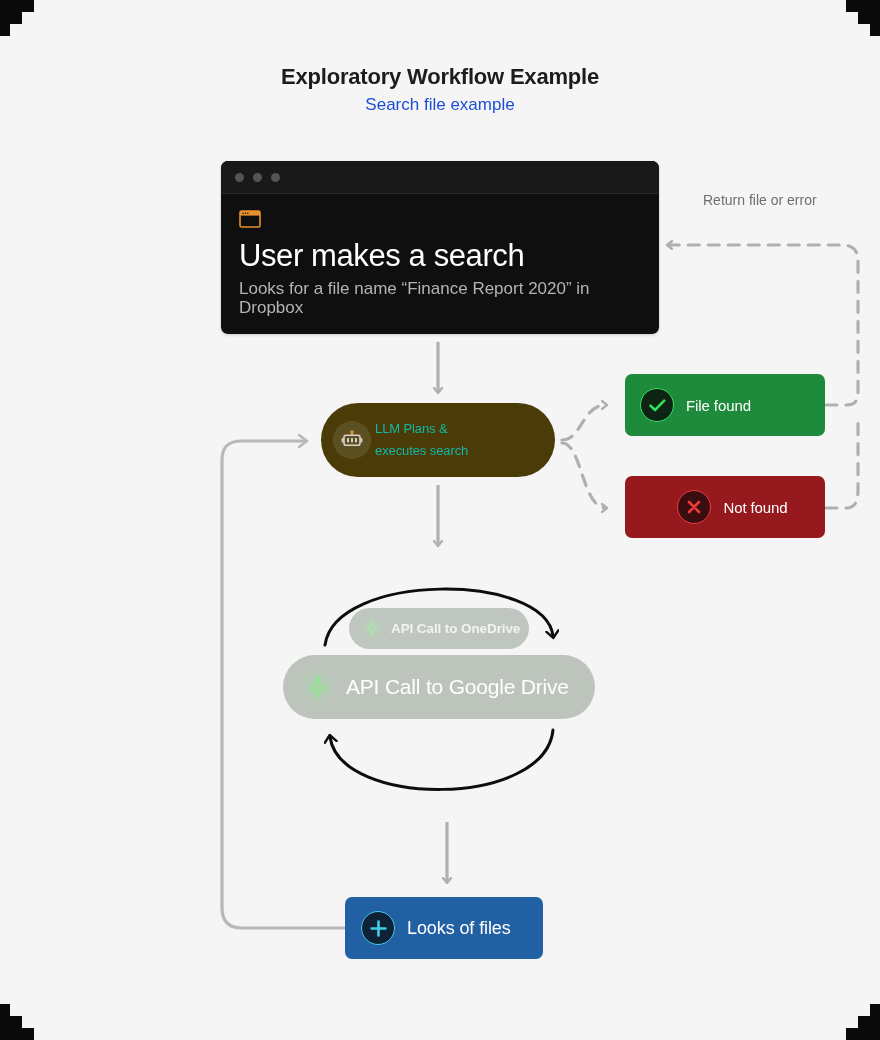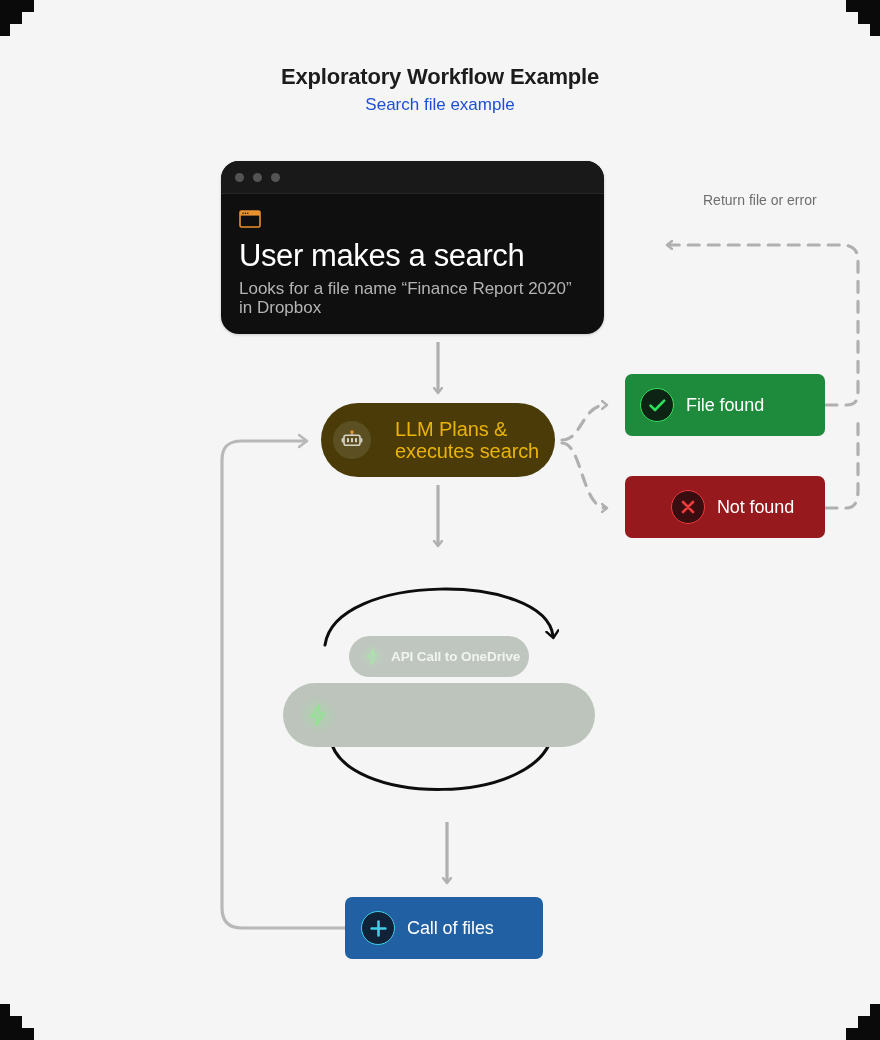--- a/index.html
+++ b/index.html
@@ -64,23 +64,23 @@
   #wires {
     position: absolute; top: 0; left: 0;
     width: 880px; height: 1040px;
     pointer-events: none;
   }
 
   
   #window-card {
     position: absolute;
     left: 221px; top: 161px;
-    width: 383px; height: 173px;
+    width: 438px; height: 173px;
     background: #0f0f0f;
-    border-radius: 18px;
+    border-radius: 7px;
     overflow: hidden;
     box-shadow: 0 1px 3px rgba(0,0,0,0.18);
   }
   #window-card .titlebar {
     height: 32px;
     background: #191919;
     border-bottom: 1px solid #262626;
     display: flex;
     align-items: center;
     padding-left: 14px;
@@ -128,23 +128,23 @@
     padding-left: 12px;
     box-sizing: border-box;
   }
   #llm-node .badge {
     width: 38px; height: 38px; border-radius: 50%;
     background: rgba(255,255,255,0.10);
     display: flex; align-items: center; justify-content: center;
     flex: none;
   }
   #llm-node .label {
-    margin-left: 24px;
-    font-size: 20px;
-    color: #eab308;
+    margin-left: 4px;
+    font-size: 13px;
+    color: #14b8a6;
     line-height: 22px;
     letter-spacing: -0.1px;
   }
 
   
   .result-card {
     position: absolute;
     width: 200px; height: 62px;
     border-radius: 7px;
     display: flex;
@@ -156,32 +156,31 @@
   #card-notfound { left: 625px; top: 476px; background: #95191d; justify-content: center; }
   .result-card .badge {
     width: 32px; height: 32px; border-radius: 50%;
     display: flex; align-items: center; justify-content: center;
     flex: none;
   }
   #card-found .badge { background: #0d2414; border: 1.5px solid #36e05c; }
   #card-notfound .badge { background: #3a0d10; border: 1.5px solid #ef3b3b; }
   .result-card .label {
     margin-left: 12px;
-    font-size: 18px;
+    font-size: 15px;
     color: #ffffff;
     letter-spacing: -0.1px;
   }
 
   
   .api-pill {
     position: absolute;
     display: flex;
     align-items: center;
     box-sizing: border-box;
-    margin-top: 28px;
   }
   #api-onedrive {
     left: 349px; top: 608px;
     width: 180px; height: 41px;
     border-radius: 21px;
     background: #b7bfb7;
     padding-left: 10px;
     opacity: 0.86;
   }
   #api-onedrive .glow {
@@ -393,25 +392,26 @@
     </span>
     <span class="label">API Call to OneDrive</span>
   </div>
 
   <div id="api-googledrive" class="api-pill">
     <span class="glow">
       <svg width="18" height="24" viewBox="0 0 13 17">
         <path d="M7.6,1 L2,9.6 L6,9.6 L5.2,16 L11,7.4 L7,7.4 Z" fill="none" stroke="#8fe48f" stroke-width="1.2" stroke-linejoin="round"></path>
       </svg>
     </span>
+    <span class="label">API Call to Google Drive</span>
   </div>
 
 
   <div id="list-files">
     <span class="badge">
       <svg width="17" height="17" viewBox="0 0 17 17">
         <path d="M8.5,1.6 L8.5,15.4 M1.6,8.5 L15.4,8.5" fill="none" stroke="#3fd0e8" stroke-width="2.6" stroke-linecap="round"></path>
       </svg>
     </span>
-    <span class="label">Call of files</span>
+    <span class="label">Looks of files</span>
   </div>
 
 </div>
 
 </body></html>

